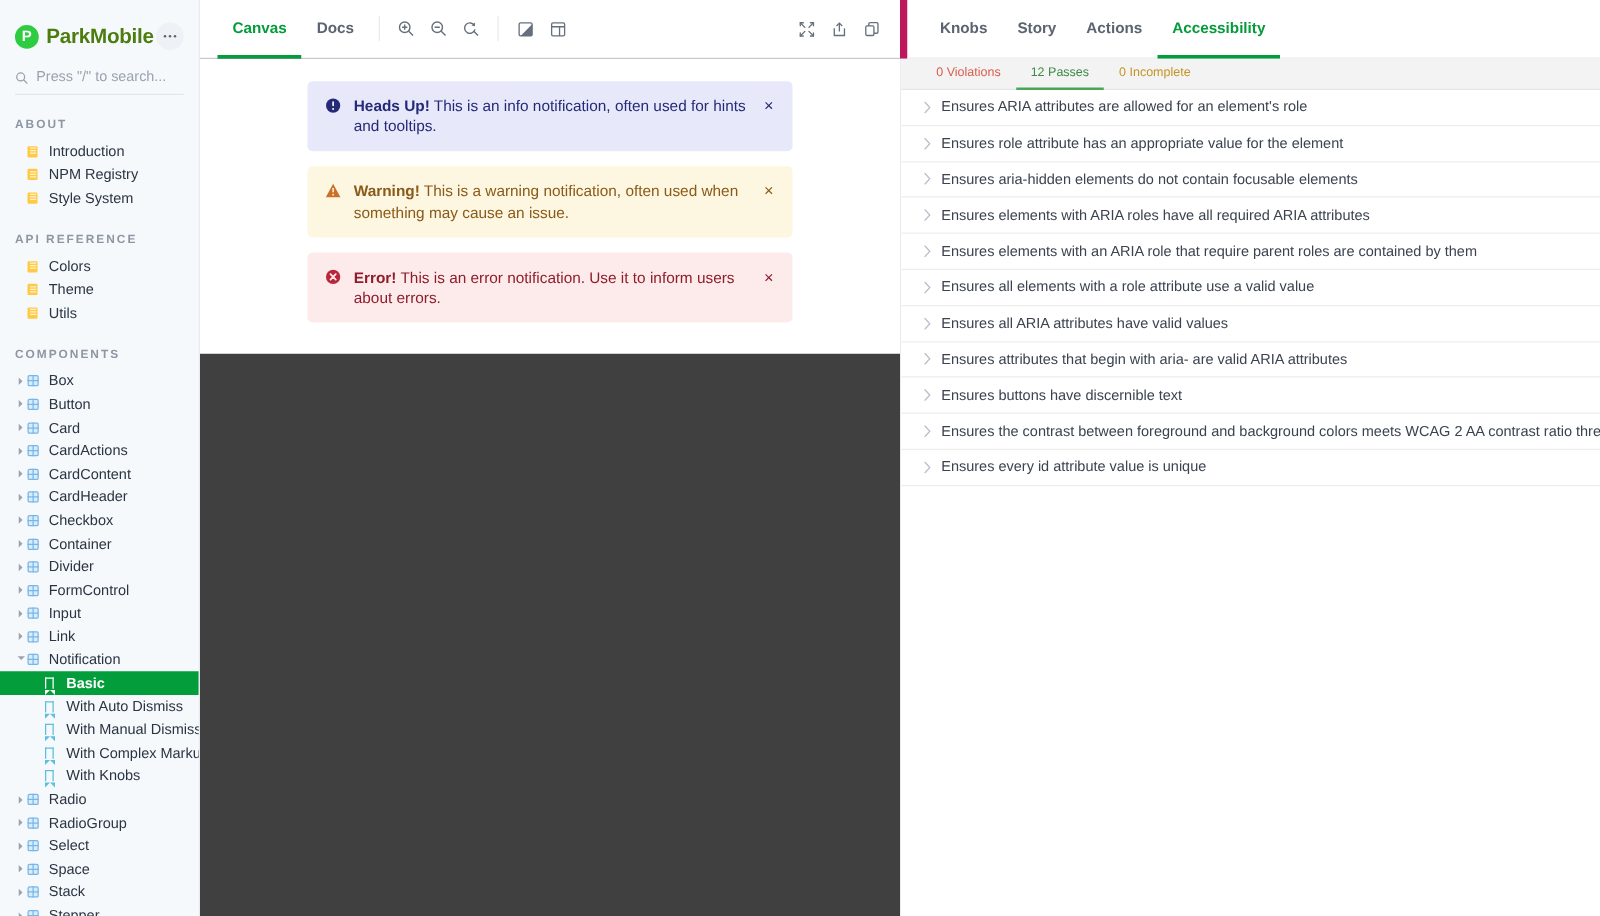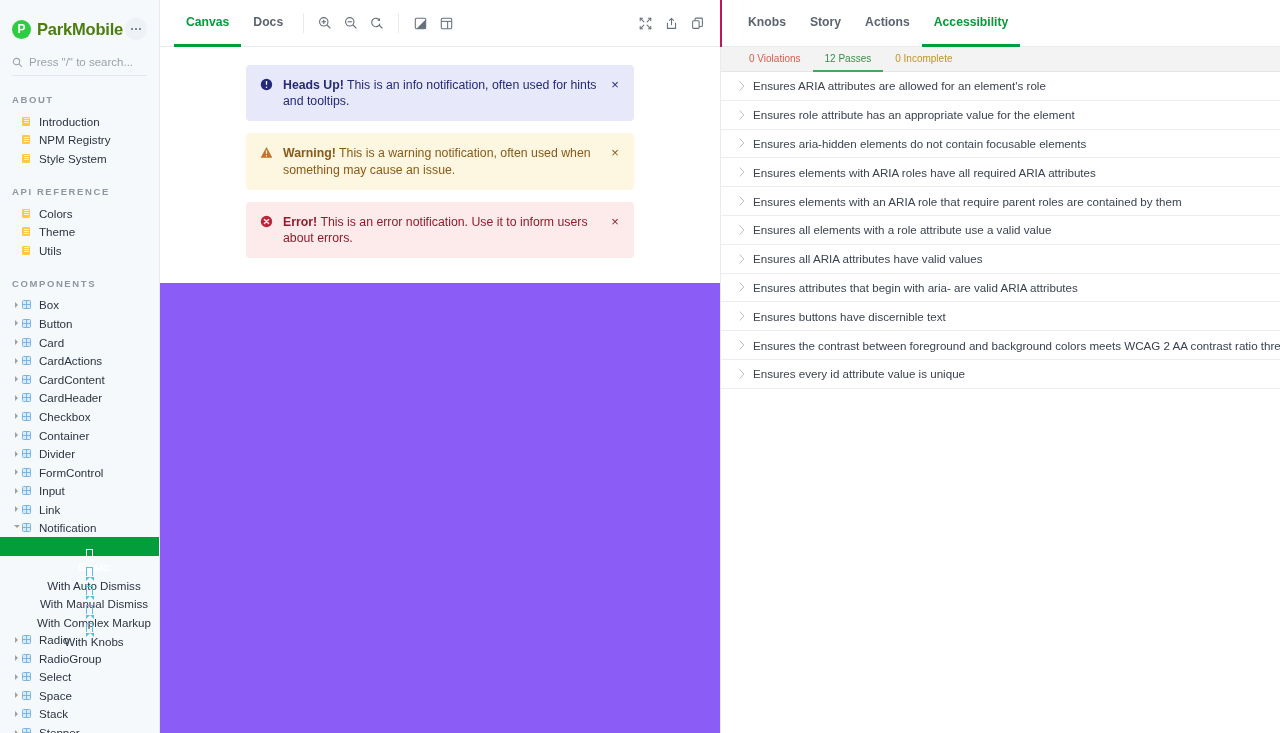--- a/index.html
+++ b/index.html
@@ -106,21 +106,21 @@
   }
   .icon-story::after {
     content: ""; position: absolute; bottom: -5px; left: -1px;
     border-left: 4.5px solid #5bc0de;
     border-right: 4.5px solid #5bc0de;
     border-bottom: 4px solid transparent;
   }
   .sb-row.selected .icon-story { border-color: #ffffff; }
   .sb-row.selected .icon-story::after { border-left-color: #ffffff; border-right-color: #ffffff; }
 
-  .sb-row.story { padding-left: 26px; flex-direction: column; }
+  .sb-row.story { padding-left: 26px; }
   .sb-row.selected {
     background: #049d3b; color: #ffffff; font-weight: bold;
   }
   .tri {
     width: 0; height: 0;
     border-left: 3.6px solid #9aa2ae;
     border-top: 3px solid transparent;
     border-bottom: 3px solid transparent;
   }
   .tri.down {
@@ -128,21 +128,21 @@
     border-right: 3px solid transparent;
     border-top: 3.6px solid #9aa2ae;
   }
 
   
   .main { flex: 1 1 auto; display: flex; flex-direction: column; min-width: 0; }
 
   .topbars { display: flex; height: 47px; flex: 0 0 47px; background:#fff; }
 
   .canvas-col { width: 560px; flex: 0 0 560px; display: flex; flex-direction: column; min-width: 0;}
-  .panel-col  { flex: 1 1 auto; display: flex; flex-direction: column; min-width: 0; border-left: 2px solid #be185d; }
+  .panel-col  { flex: 1 1 auto; display: flex; flex-direction: column; min-width: 0; border-left: 6px solid #be185d; }
 
   .toolbar {
     height: 47px; display: flex; align-items: stretch;
     border-bottom: 1px solid #e9ebee; background: #fff;
     padding: 0 10px 0 14px;
   }
   .tabs { display: flex; align-items: stretch; }
   .tab {
     display: flex; align-items: center; padding: 0 12px;
     font-size: 12.2px; font-weight: bold; color: #5b6470;
@@ -154,21 +154,21 @@
 
   .tb-sep { width: 1px; background: #e9ebee; margin: 13px 8px; }
   .tb-btns { display: flex; align-items: center; }
   .tb-btn {
     width: 26px; height: 26px; display: flex; align-items: center; justify-content: center;
     cursor: pointer; color: #66707c;
   }
   .tb-spacer { flex: 1 1 auto; }
 
   .canvas-body {
-    flex: 1 1 auto; background: #8b5cf6; overflow: hidden;
+    flex: 1 1 auto; background: #404040; overflow: hidden;
     padding: 0;
   }
   .preview {
     background: #ffffff; min-height: 236px;
     padding: 18px 0 22px 0;
   }
   .notif-wrap { width: 388px; margin: 0 auto; }
 
   .notif {
     display: flex; align-items: flex-start;

